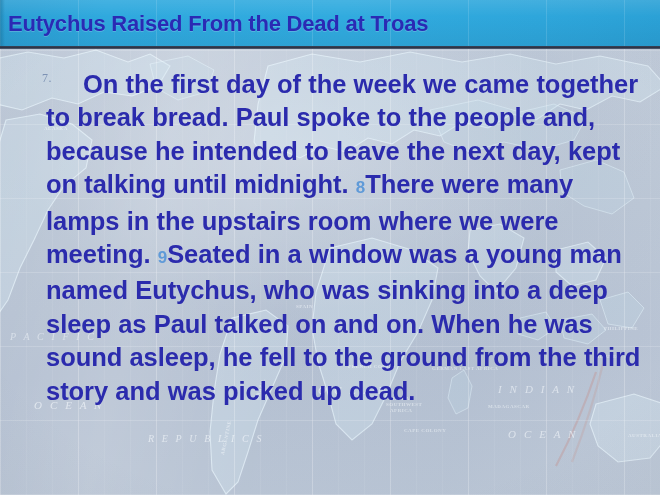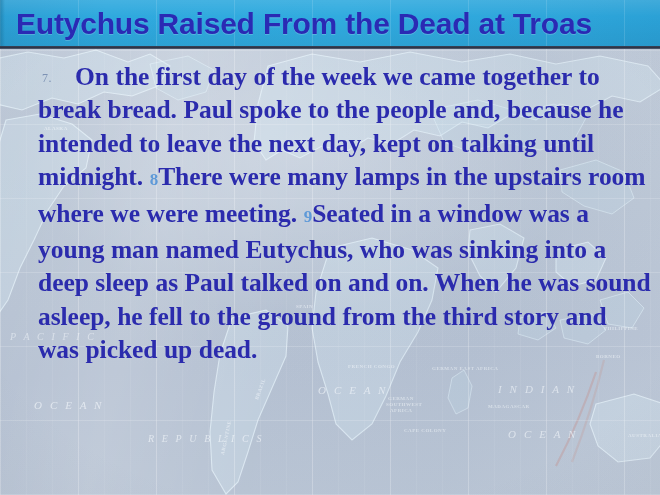--- a/index.html
+++ b/index.html
@@ -65,23 +65,23 @@
   #titlebar .tb-grid{
     position:absolute;inset:0;
     background-image:
       repeating-linear-gradient(90deg, rgba(255,255,255,0.13) 0px, rgba(255,255,255,0.13) 1px, rgba(255,255,255,0) 1px, rgba(255,255,255,0) 78px);
   }
   #titlebar .tb-edge{
     position:absolute;left:0;top:0;width:5px;height:46px;
     background:linear-gradient(90deg, rgba(24,110,150,0.55), rgba(24,110,150,0));
   }
   #title-text{
-    position:absolute;left:16px;top:4px;
+    position:absolute;left:8px;top:4px;
     font-family:"Liberation Sans", sans-serif;
-    font-weight:bold;font-size:30px;line-height:40px;
+    font-weight:bold;font-size:22px;line-height:40px;
     color:#2a2ab4;
     letter-spacing:-0.2px;
     white-space:nowrap;
     text-shadow:0 1px 0 rgba(255,255,255,0.18);
   }
   #title-rule{
     position:absolute;left:0;top:46px;width:660px;height:3px;
     background:linear-gradient(180deg,#3a4458 0%,#2b3345 55%,#59657b 100%);
   }
 
@@ -89,22 +89,22 @@
   #body-block{
     position:absolute;left:38px;top:60px;width:616px;
   }
   #marker{
     position:absolute;left:4px;top:11px;
     font-family:"Liberation Serif", serif;
     font-size:12px;color:#7d92b4;
     letter-spacing:.5px;
   }
   #verse-para{
-    margin:0;
-    font-family:Liberation Serif, serif;
+    margin:8px;
+    font-family:Liberation Sans, sans-serif;
     font-weight:bold;
     font-size:25.5px;
     line-height:33.4px;
     color:#2b2bad;
     text-indent:37px;
     letter-spacing:-0.05px;
     word-spacing:0.2px;
   }
   .vnum{
     font-size:17px;

